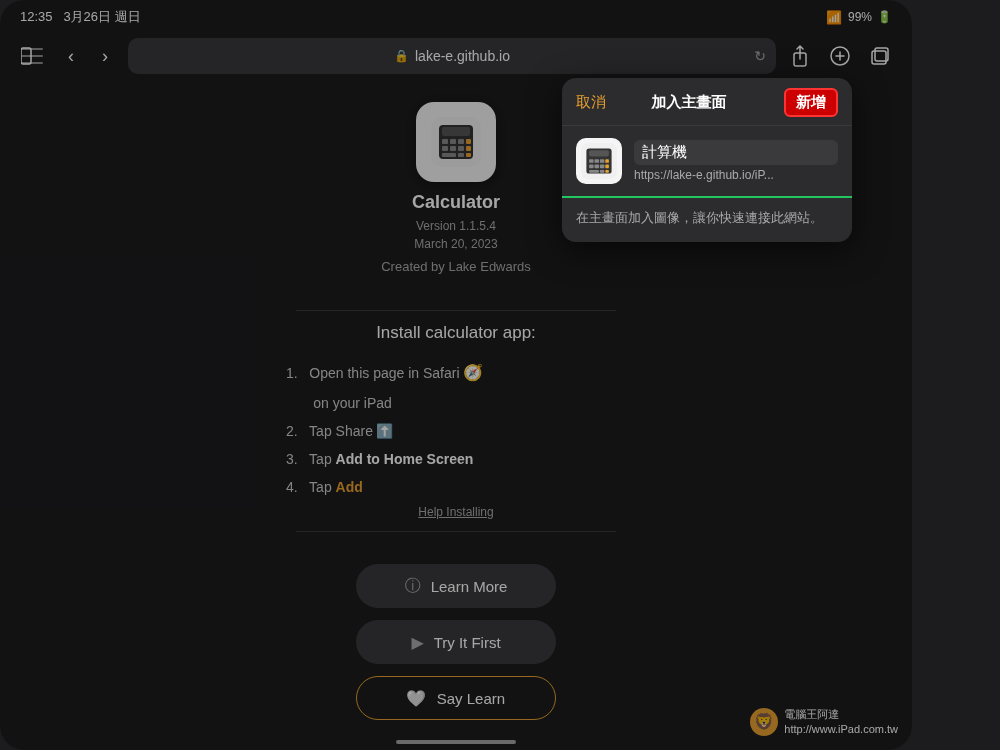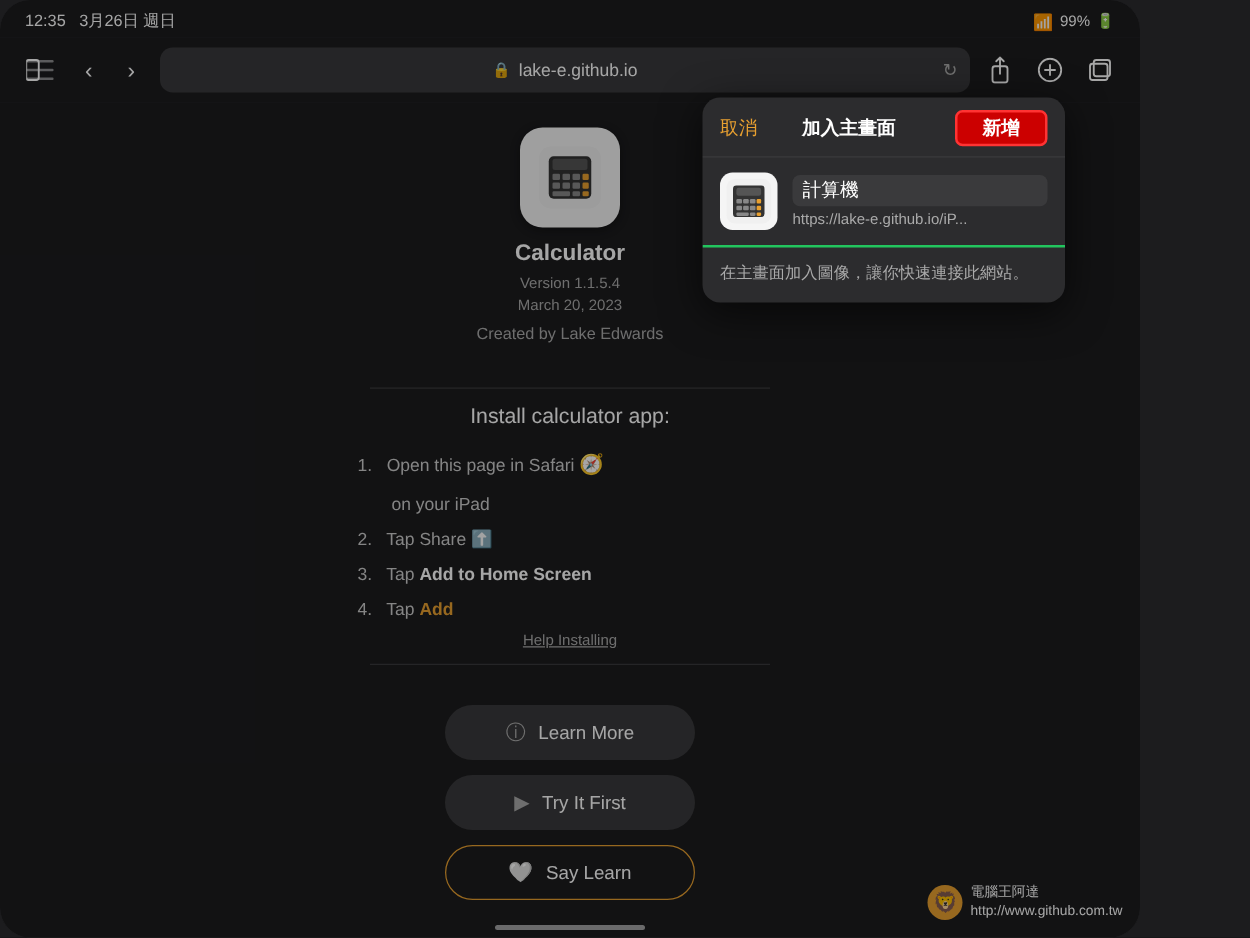--- a/index.html
+++ b/index.html
@@ -267,21 +267,21 @@
     .panel-title {
       color: #fff;
       font-size: 15px;
       font-weight: 600;
     }
     .panel-add {
       color: #fff;
       font-size: 15px;
       font-weight: 600;
       background: #cc0000;
-      padding: 3px 20px;
+      padding: 3px 10px;
       border-radius: 6px;
       cursor: pointer;
       border: 2px solid #ff3333;
       margin-left: 12px;
     }
 
     
     .panel-app-row {
       display: flex;
       align-items: center;
@@ -524,17 +524,17 @@
         <div class="panel-app-url">https://lake-e.github.io/iP...</div>
       </div>
     </div>
     <div class="panel-description">在主畫面加入圖像，讓你快速連接此網站。</div>
   </div>
 
   <div class="watermark">
     <div class="watermark-icon">🦁</div>
     <div class="watermark-text">
       電腦王阿達<br>
-      <span>http://www.github.com.tw</span>
+      <span>http://www.iPad.com.tw</span>
     </div>
   </div>
 
 </div>
 
 </body></html>

